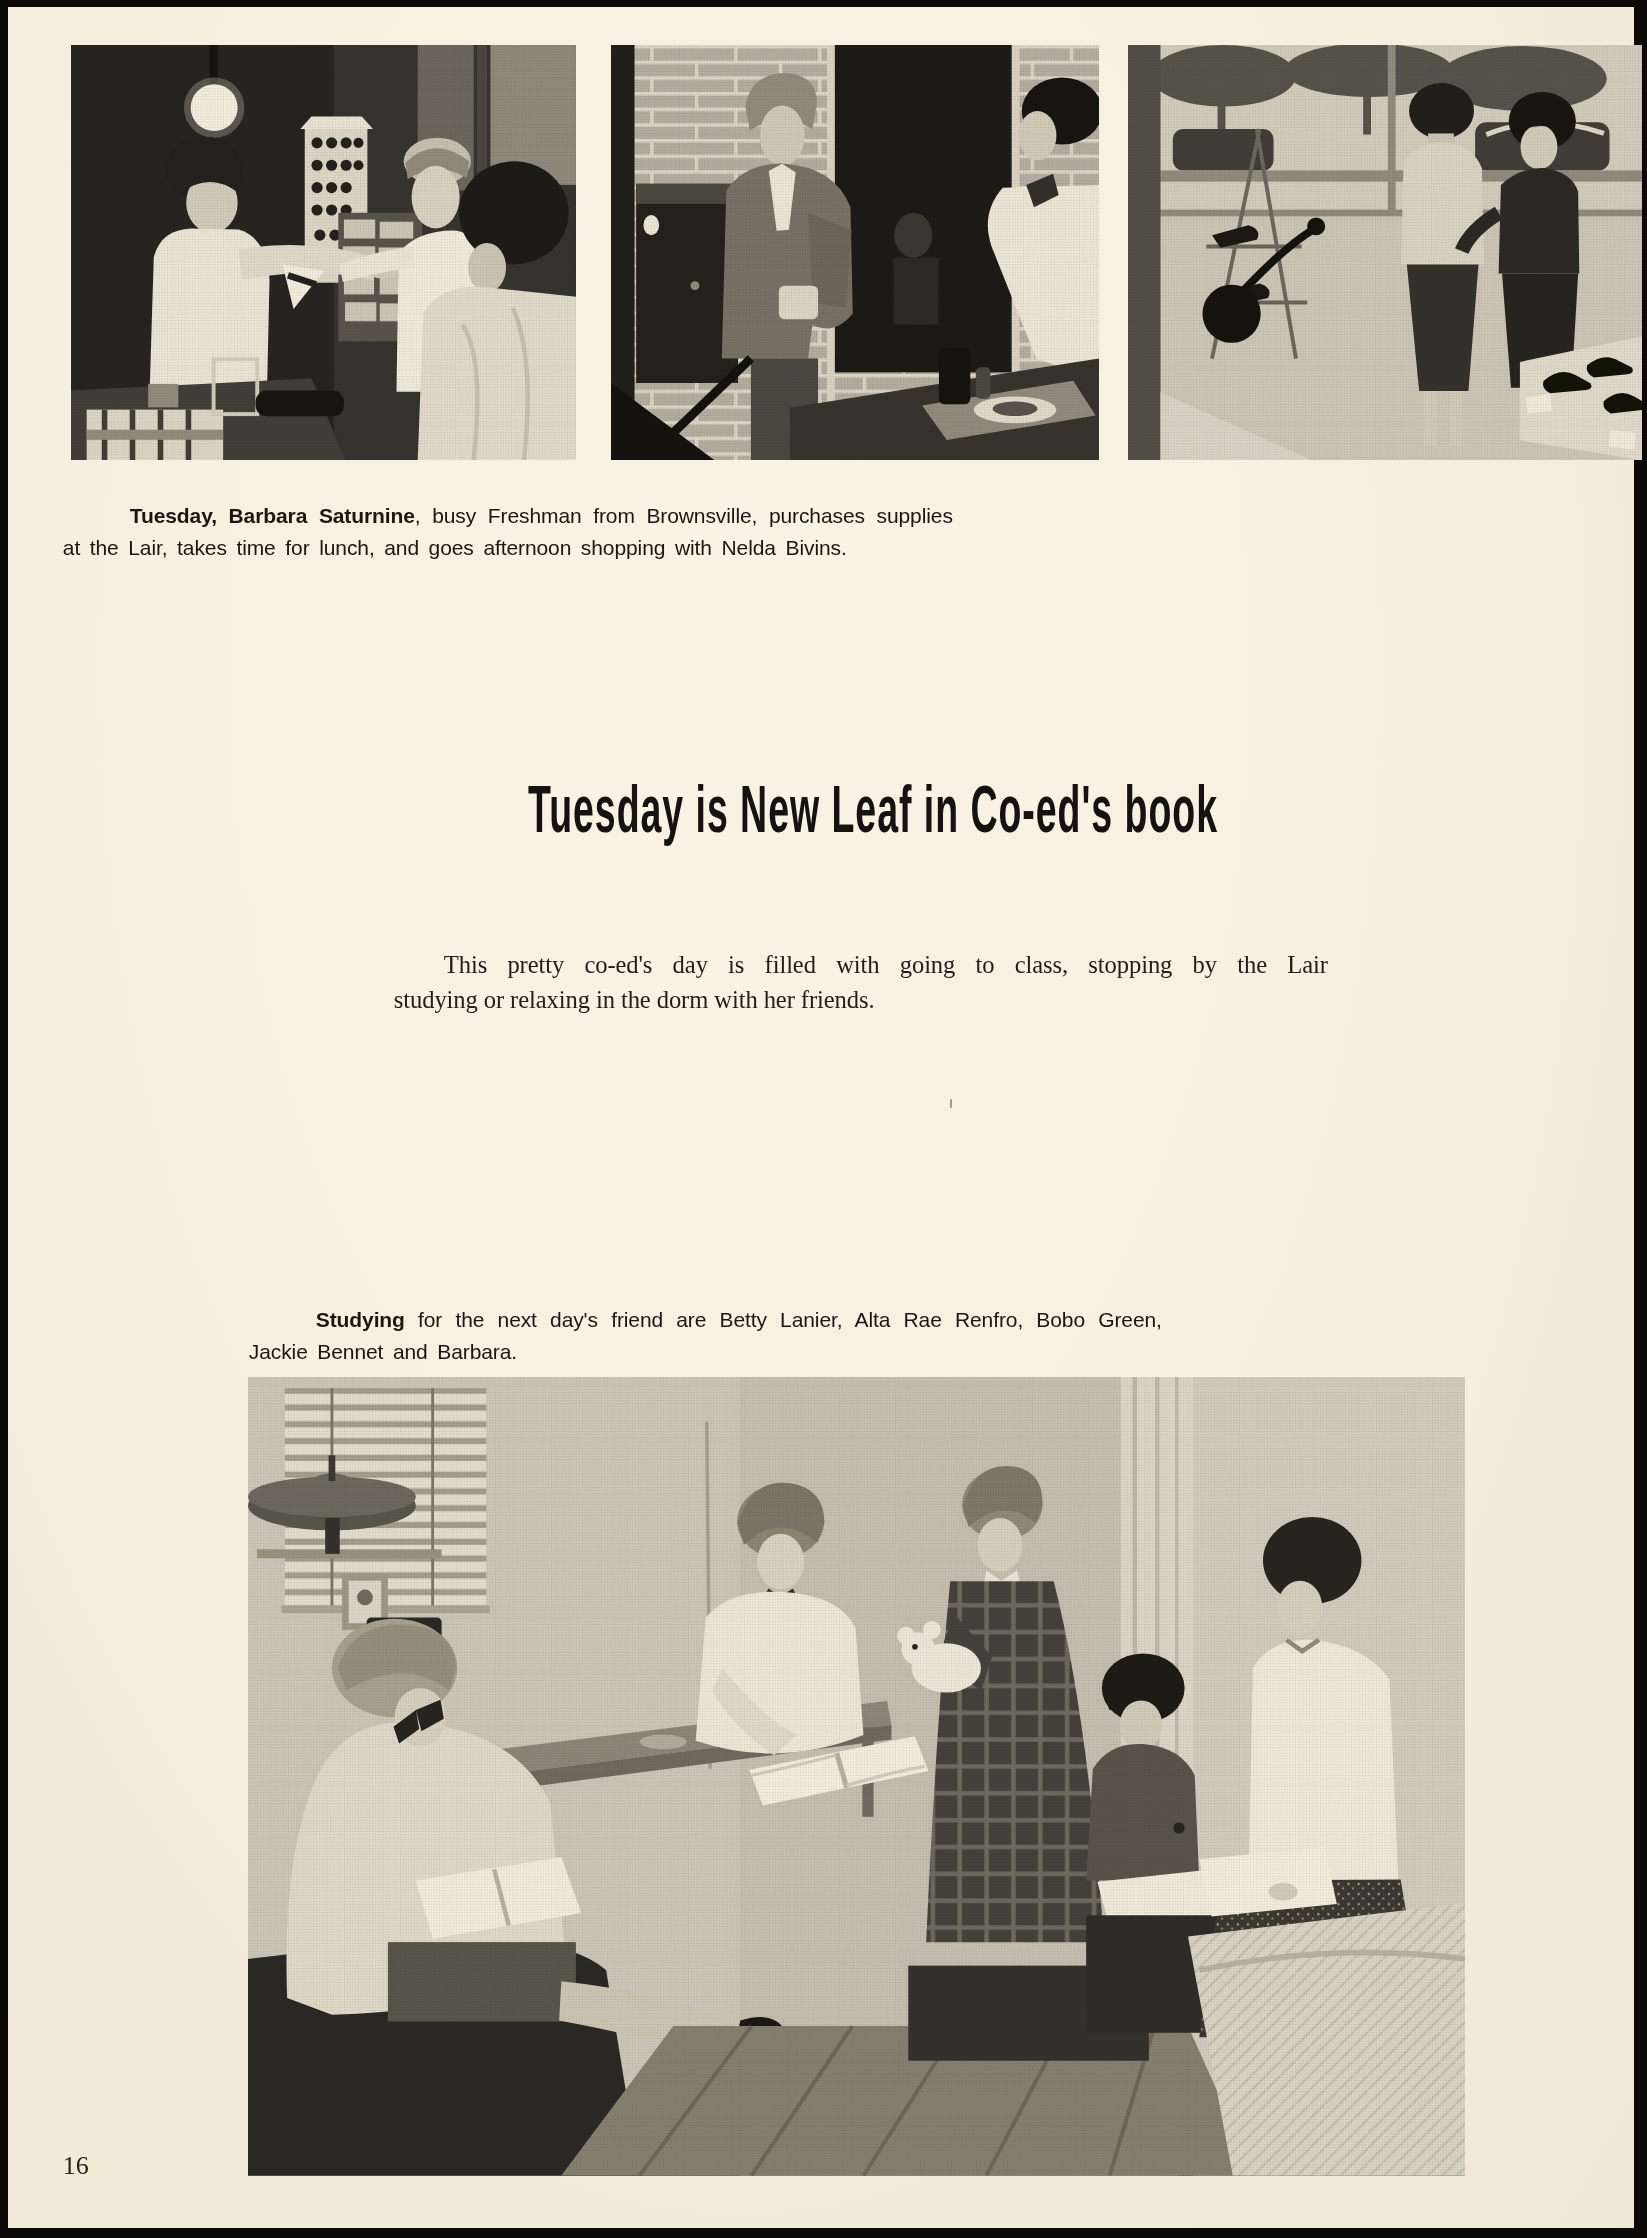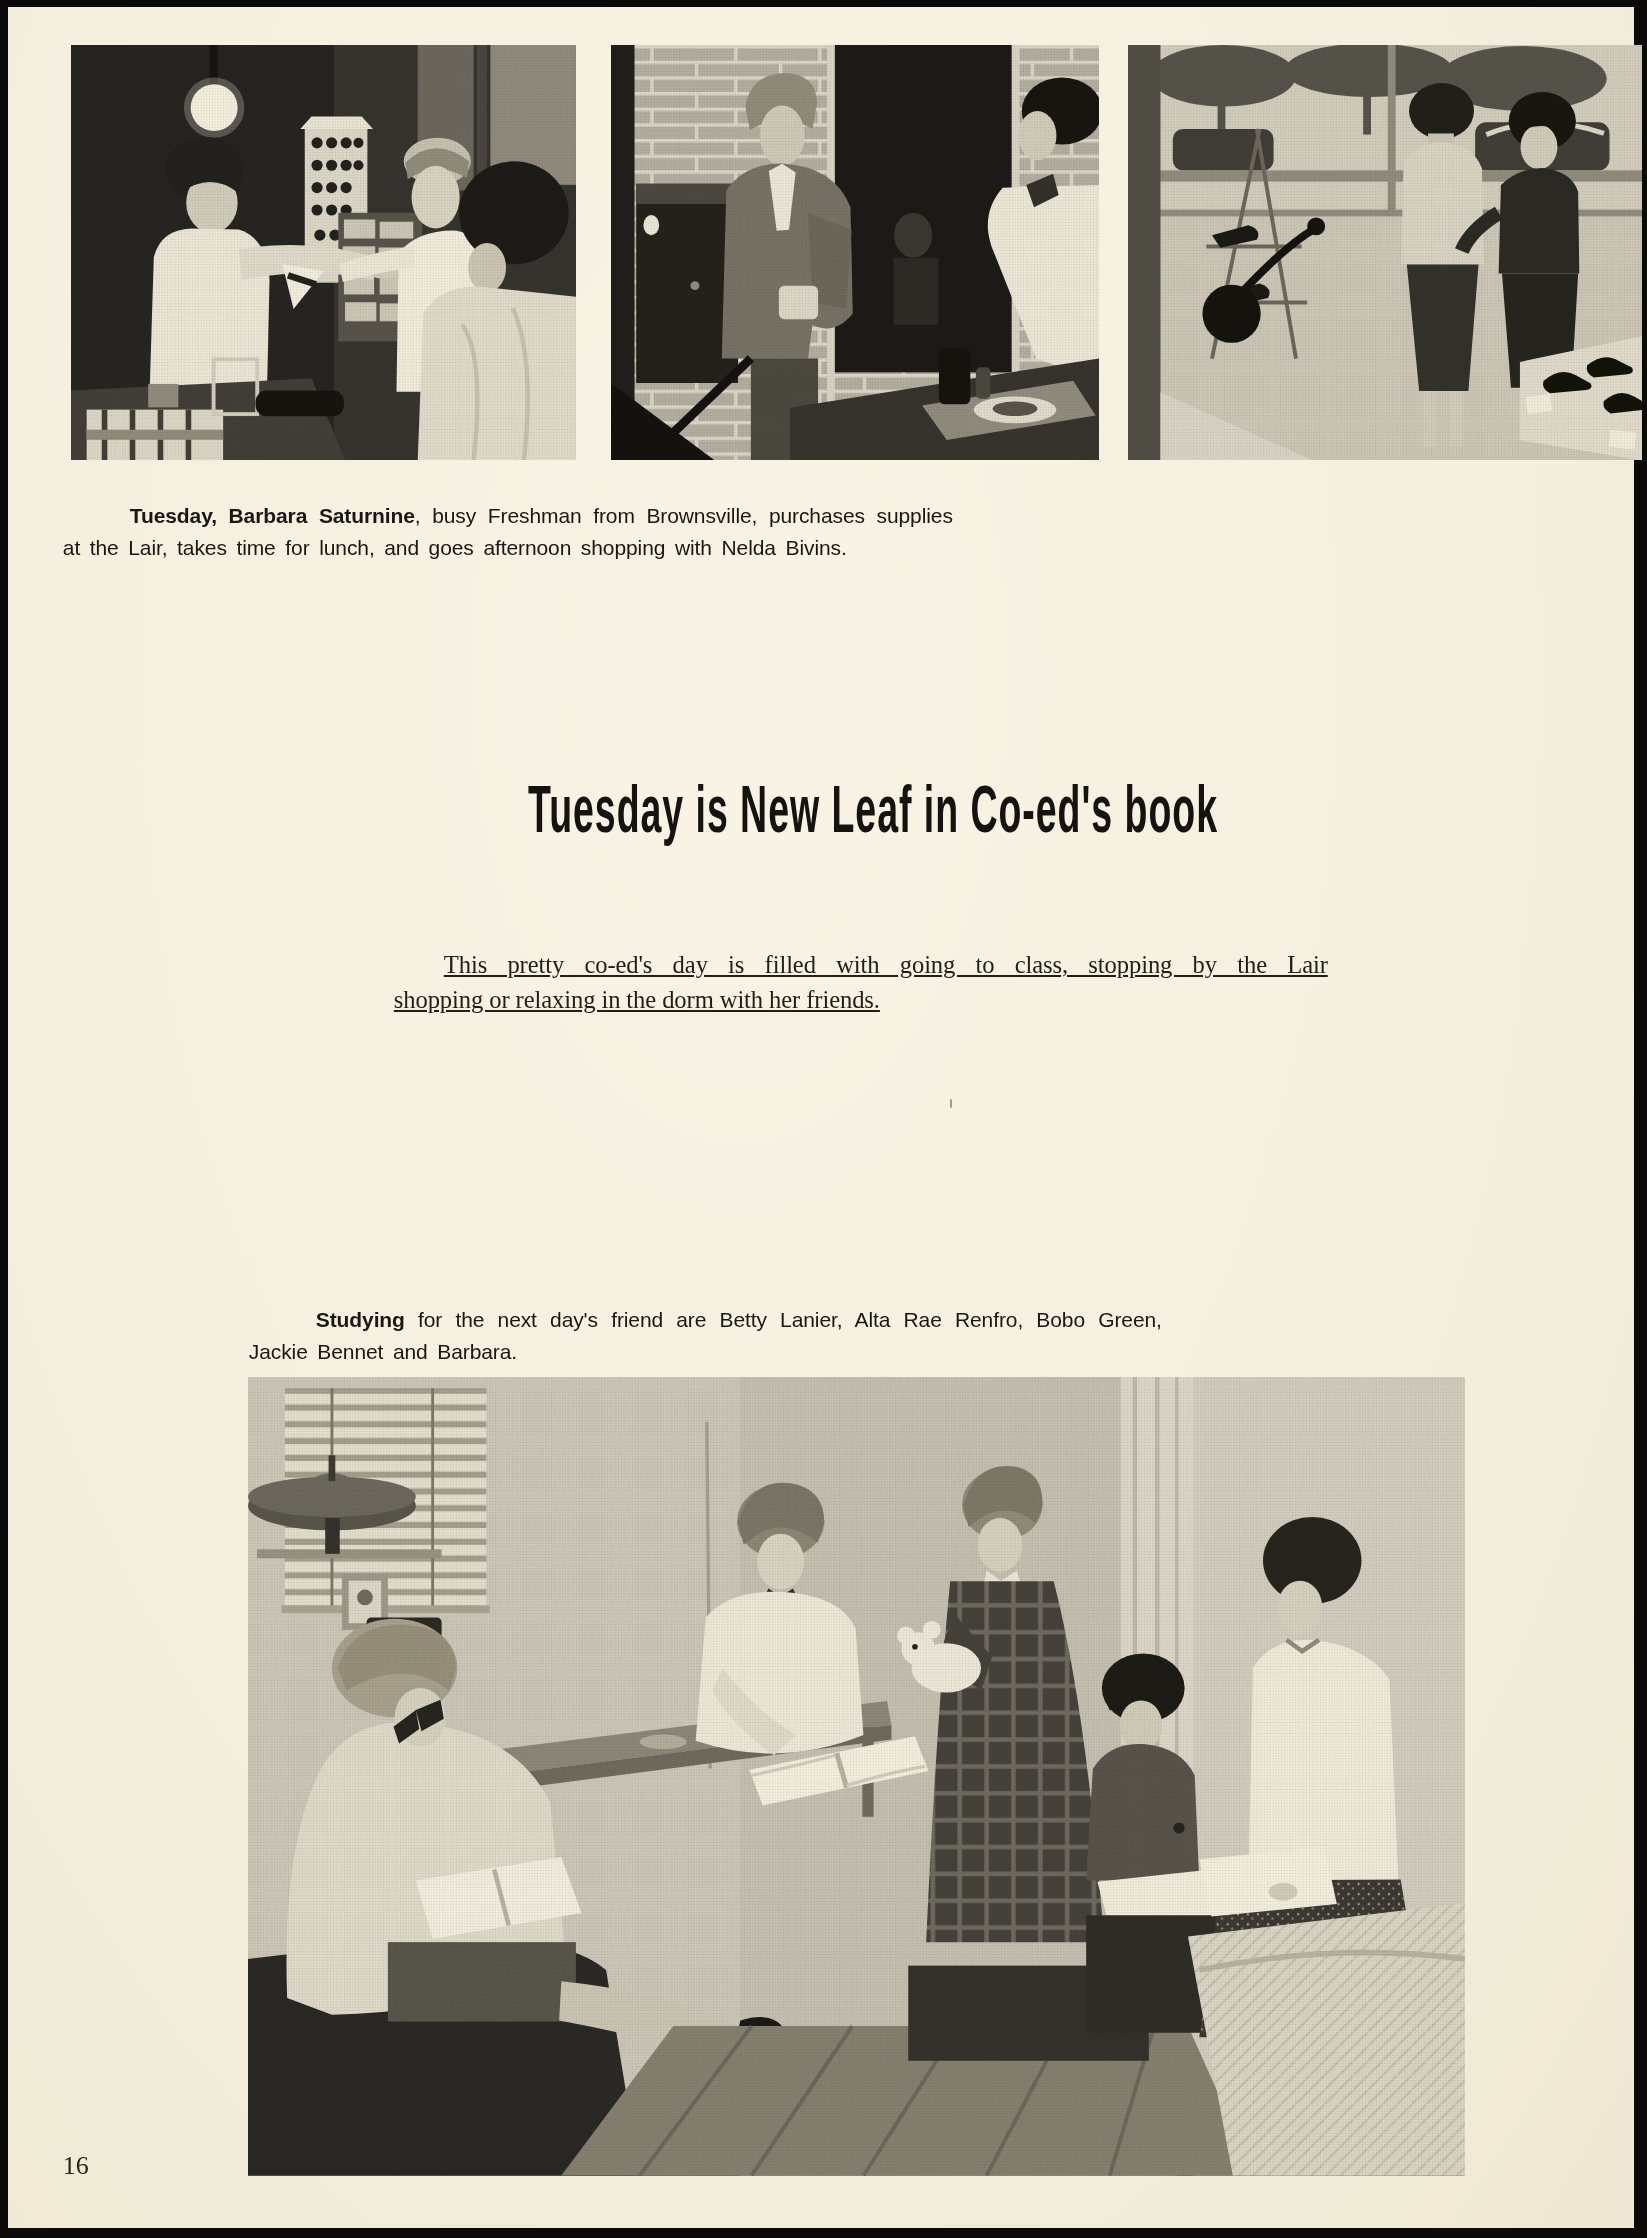--- a/index.html
+++ b/index.html
@@ -45,21 +45,21 @@
   .headline-text{
     display:inline-block;color:#15130f;
     font-size:67px;line-height:67px;font-weight:700;letter-spacing:1.7px;
     transform:scaleX(0.56);transform-origin:50% 50%;
   }
   .body-par{
     position:absolute;left:386px;top:940px;width:934px;
     color:#211d17;font-family:"Liberation Serif", serif;
     font-size:24.6px;line-height:35px;letter-spacing:-0.1px;
   }
-  .body-line{white-space:nowrap;text-align:justify;text-align-last:justify;text-decoration:underline;}
+  .body-line{white-space:nowrap;text-align:justify;text-align-last:justify;}
   .body-line.first{text-indent:50px;}
   .body-line.last{text-align-last:left;}
   .page-number{
     position:absolute;left:55px;top:2146px;
     color:#26221b;font-family:"Liberation Serif", serif;
     font-size:26px;font-weight:400;line-height:1;
   }
   .speck{position:absolute;left:942px;top:1092px;width:2.2px;height:9px;background:#a19b8e;border-radius:1.1px;}
 </style>
 </head>
@@ -262,21 +262,21 @@
     </div>
 
     <p class="caption caption-top"><b>Tuesday, Barbara Saturnine</b><span>, busy Freshman from Brownsville, purchases supplies at the Lair, takes time for lunch, and goes afternoon shopping with Nelda Bivins.</span></p>
 
     <div class="headline-row">
       <span class="headline-text">Tuesday is New Leaf in Co-ed's book</span>
     </div>
 
     <div class="body-par">
       <div class="body-line first">This pretty co-ed's day is filled with going to class, stopping by the Lair</div>
-      <div class="body-line last">shopping or relaxing in the dorm with her friends.</div>
+      <div class="body-line last">studying or relaxing in the dorm with her friends.</div>
     </div>
 
     <div class="speck"></div>
 
     <p class="caption caption-bottom"><b>Studying</b><span> for the next day's friend are Betty Lanier, Alta Rae Renfro, Bobo Green, Jackie Bennet and Barbara.</span></p>
 
     <div class="photo photo-study" aria-label="Black-and-white halftone photo: five co-eds study in a dorm room; girl reclining in an armchair with a book, desk lamp and venetian blinds at left, girls with open books, a plaid dress and a stuffed poodle at right.">
       <svg viewBox="0 0 2175 1427" preserveAspectRatio="none">
         <defs>
           <pattern id="blinds" width="10" height="30" patternUnits="userSpaceOnUse">

